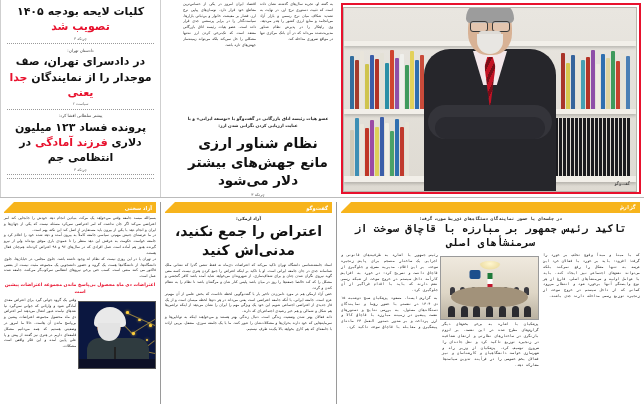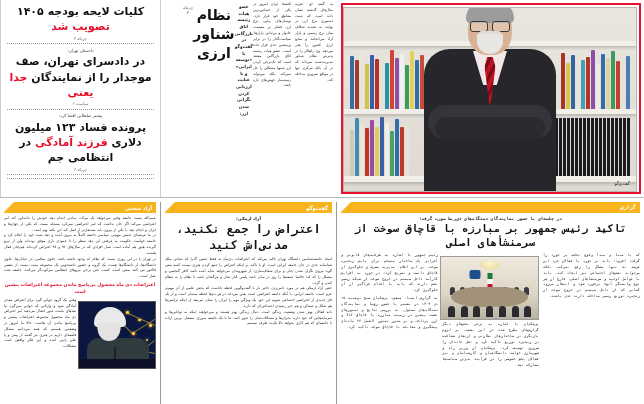--- a/index.html
+++ b/index.html
@@ -67,21 +67,21 @@
   .m-armb{position:absolute;left:50%;transform:translateX(-50%);top:116px;width:110px;height:22px;
     background:#2a2a30;border-radius:14px;}
 
   .photo-cap{position:absolute;right:6px;bottom:5px;font-size:4.5px;color:#333;letter-spacing:.2px;}
 
   
   .lead{
     width:178px;height:197px;box-sizing:border-box;
     border-left:1px solid #cfcfcf;
     padding:2px 5px 0 22px;
-    display:flex;
+    display:flex;flex-direction:column;
   }
   .lead-cols{display:flex;gap:4px;height:120px;overflow:hidden;}
   .lead-cols .col{flex:1;}
   .lead-kicker{text-align:center;font-size:4.3px;line-height:1.55;color:#222;margin-top:2px;font-weight:bold;}
   .lead-h1{text-align:center;font-size:14px;font-weight:bold;line-height:1.35;margin-top:4px;letter-spacing:-.2px;}
   .lead-h1 .l2{display:block;font-size:13.5px;}
   .lead-ref{text-align:center;font-size:4px;color:#555;margin-top:3px;}
 
   
   .briefs{
@@ -110,21 +110,21 @@
   .sechead{position:relative;height:11px;background:#f7b41c;margin-bottom:3px;
     display:flex;align-items:center;justify-content:flex-start;}
   .sechead .lbl{font-size:5.2px;color:#fff;font-weight:bold;padding-right:4px;letter-spacing:.3px;}
   .sechead:after{content:"";position:absolute;left:-1px;top:0;width:11px;height:11px;background:#fff;
     clip-path:polygon(0 0,100% 0,0 100%);}
   .sechead .notch{position:absolute;left:0;top:0;width:11px;height:11px;background:#f7b41c;
     clip-path:polygon(100% 0,100% 100%,0 100%);}
 
   .kicker{text-align:center;font-size:4.4px;color:#222;font-weight:bold;margin:2px 0 1px;}
   .h2{text-align:center;font-size:10.5px;font-weight:bold;line-height:1.35;margin-bottom:3px;}
-  .h2.sm{font-size:12px;font-family:Liberation Mono, monospace;}
+  .h2.sm{font-size:14px;}
 
   .cols{display:flex;gap:4px;}
   .cols .c{flex:1;}
 
   
   .body{font-size:3.6px;line-height:1.62;text-align:justify;color:#1c1c1c;word-spacing:.4px;}
   .body p{margin:0 0 2px 0;}
 
   .pull{color:#e8112d;font-size:4.6px;font-weight:bold;text-align:center;line-height:1.5;margin:2px 0 2px;}
 
@@ -268,20 +268,21 @@
     </div>
 
     <div class="lead">
       <div class="lead-cols">
         <div class="col body">به گفته او، تجربه سال‌های گذشته نشان داده است که تثبیت دستوری نرخ ارز، در نهایت به تشدید شکاف میان نرخ رسمی و بازار آزاد می‌انجامد و منابع ارزی کشور را هدر می‌دهد. وی راهکار را در پذیرش نظام شناور مدیریت‌شده می‌داند که در آن بانک مرکزی تنها در مواقع ضروری مداخله کند.</div>
         <div class="col body">اقتصاد ایران امروز در یکی از حساس‌ترین مقاطع خود قرار دارد. نوسان‌های پیاپی نرخ ارز، فشار بر معیشت خانوار و بی‌ثباتی بازارها، سیاست‌گذار را در برابر پرسشی جدی قرار داده است. عضو هیات رئیسه اتاق بازرگانی معتقد است که تک‌نرخی کردن ارز نه‌تنها مشکلی را حل نمی‌کند بلکه می‌تواند زمینه‌ساز جهش‌های تازه باشد.</div>
       </div>
       <div class="lead-kicker">عضو هیات رئیسه اتاق بازرگانی در گفت‌وگو با «توسعه ایرانی» و با عنایت ارزیابی کردن نگرانی شدن ارز:</div>
       <div class="lead-h1">
         <span>نظام شناور ارزی</span>
+        <span class="l2">مانع جهش‌های بیشتر دلار می‌شود</span>
       </div>
       <div class="lead-ref">چرتکه ۳</div>
     </div>
 
     <div class="briefs">
 
       <div class="brief">
         <div class="htx">
           <span>کلیات لایحه بودجه ۱۴۰۵</span>
           <span class="rd">تصویب شد</span>

